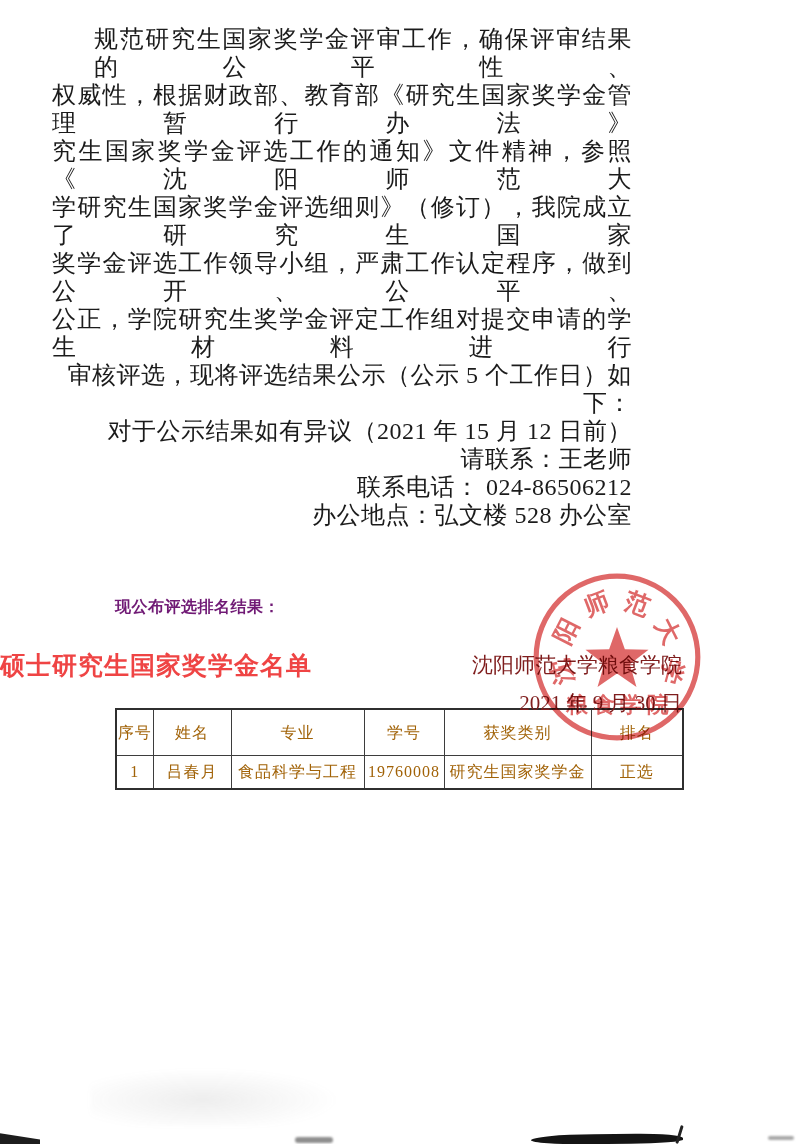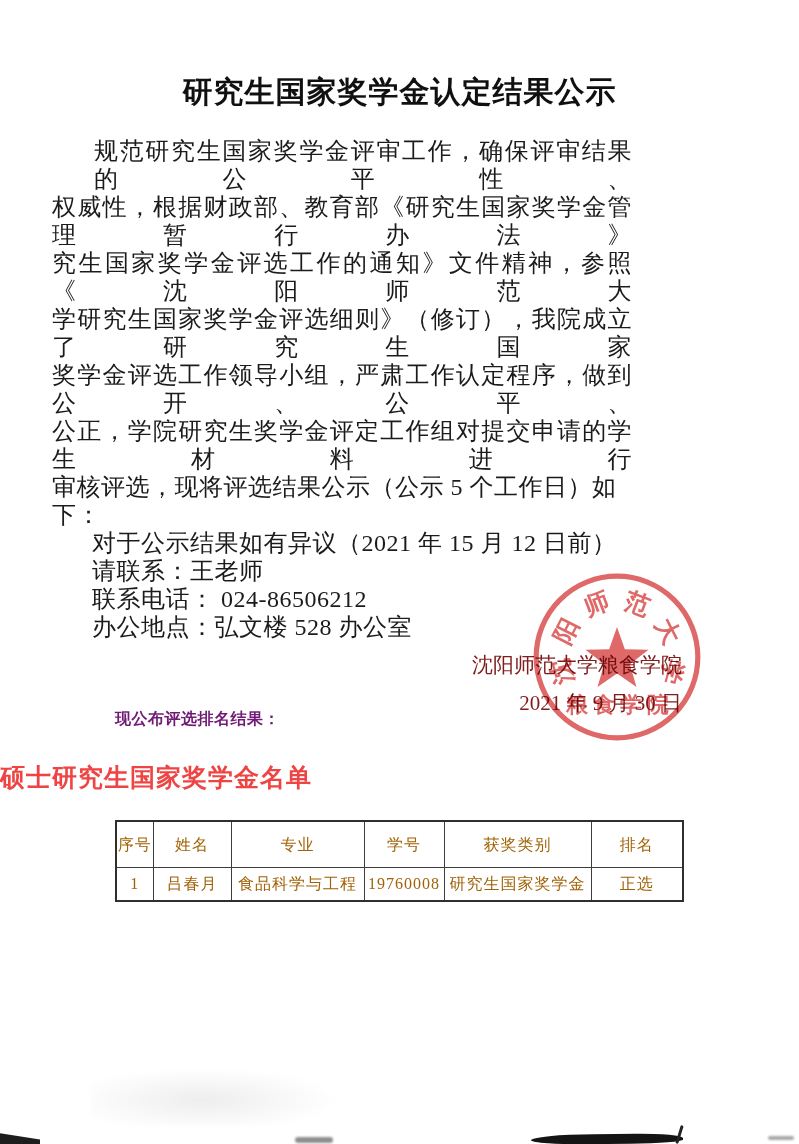--- a/index.html
+++ b/index.html
@@ -10,21 +10,21 @@
   }
   .doc-title {
     margin:72px 0 0; text-align:center;
     font-family:"Liberation Sans","DejaVu Sans",sans-serif;
     font-weight:bold; font-size:30px; line-height:40px; color:#101010;
     letter-spacing:1px;
   }
   .body-text { margin:25px 52px 0; width:580px; font-size:24px; line-height:28px; letter-spacing:.5px; }
   .jline { text-align:justify; text-align-last:justify; }
   .jline.first { padding-left:42px; width:538px; }
-  .plainline { text-align:left; }
+  .plainline { text-align:right; }
   .indented { padding-left:40px; }
   .sig-block {
     position:absolute; top:646px; left:426px; width:256px;
     text-align:right; font-size:21px; line-height:38px; color:#7f1d1d;
   }
   .seal {
     position:absolute; left:531px; top:571px; width:172px; height:172px;
     opacity:.84; mix-blend-mode:multiply; pointer-events:none;
   }
   .results-intro {
@@ -71,21 +71,20 @@
   .mark-right {
     position:absolute; left:768px; top:1136px; width:26px; height:4px;
     background:#a8a8a8; border-radius:2px; filter:blur(1px);
   }
 </style>
 </head>
 <body>
 
 <div class="page">
 
-  <h1 class="doc-title">研究生国家奖学金认定结果公示</h1>
 
   <div class="body-text">
     <div class="jline first">规范研究生国家奖学金评审工作，确保评审结果的公平性、</div>
     <div class="jline">权威性，根据财政部、教育部《研究生国家奖学金管理暂行办法》</div>
     <div class="jline">究生国家奖学金评选工作的通知》文件精神，参照《沈阳师范大</div>
     <div class="jline">学研究生国家奖学金评选细则》（修订），我院成立了研究生国家</div>
     <div class="jline">奖学金评选工作领导小组，严肃工作认定程序，做到公开、公平、</div>
     <div class="jline">公正，学院研究生奖学金评定工作组对提交申请的学生材料进行</div>
     <div class="plainline">审核评选，现将评选结果公示（公示 5 个工作日）如下：</div>
     <div class="plainline indented">对于公示结果如有异议（2021 年 15 月 12 日前）</div>

